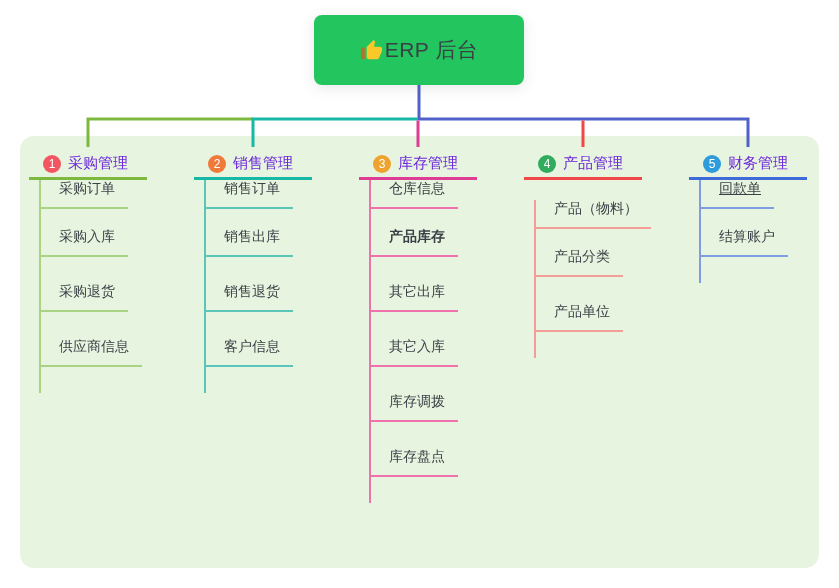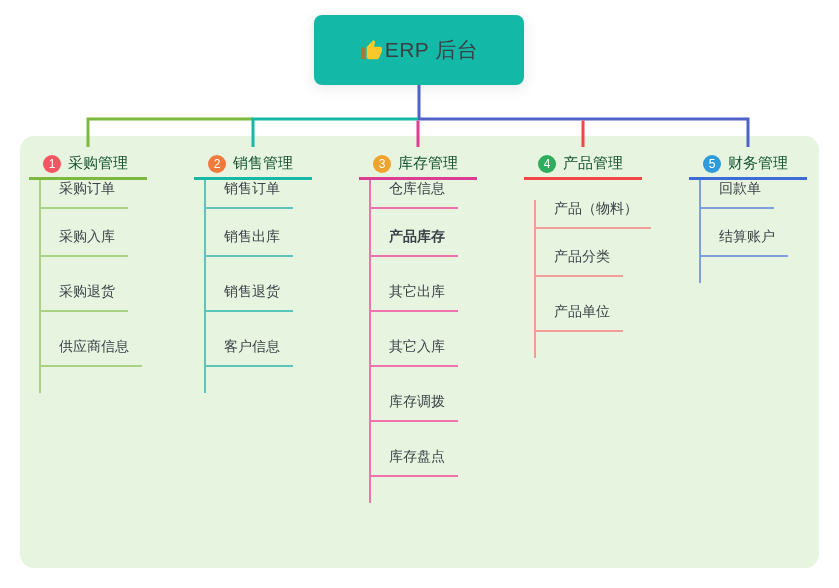--- a/index.html
+++ b/index.html
@@ -16,21 +16,21 @@
     position: absolute;
     left: 20px; top: 136px;
     width: 799px; height: 432px;
     background: #E7F5E0;
     border-radius: 14px;
   }
   .root-card {
     position: absolute;
     left: 314px; top: 15px;
     width: 210px; height: 70px;
-    background: #14b8a6;
+    background: #22c55e;
     border-radius: 8px;
     box-shadow: 0 3px 14px rgba(60,80,70,0.13);
     display: flex;
     align-items: center;
     justify-content: center;
     gap: 2px;
     z-index: 3;
   }
   .root-card .root-label {
     font-size: 21px;
@@ -65,21 +65,21 @@
     width: 18px; height: 18px;
     border-radius: 50%;
     color: #fff;
     font-size: 12px;
     line-height: 18px;
     text-align: center;
     flex: 0 0 18px;
   }
   .branch-title {
     font-size: 15px;
-    color: #14532d;
+    color: #6d28d9;
     font-weight: 500;
     white-space: nowrap;
   }
   .children {
     margin-left: 10px;
     border-left: 2px solid #000;
   }
   .child {
     height: 55px;
     display: flex;
@@ -202,20 +202,20 @@
         </div>
       </div>
     </div>
     <div class="column" style="left: 689px;">
       <div class="branch-header" style="border-bottom-color: rgb(63, 107, 216);">
         <span class="badge" style="background: rgb(46, 155, 219);">5</span>
         <span class="branch-title">财务管理</span>
       </div>
       <div class="children" style="border-left-color: rgb(126, 157, 226);">
         <div class="child">
-          <span class="child-label" style="border-bottom-color: rgb(126, 157, 226);">回款单</span>
+          <span class="child-label" style="border-bottom-color: rgb(126, 157, 226); text-decoration: underline;">回款单</span>
         </div>
         <div class="child">
           <span class="child-label" style="border-bottom-color: rgb(126, 157, 226);">结算账户</span>
         </div>
       </div>
     </div>
   </div>
 
 </body></html>

